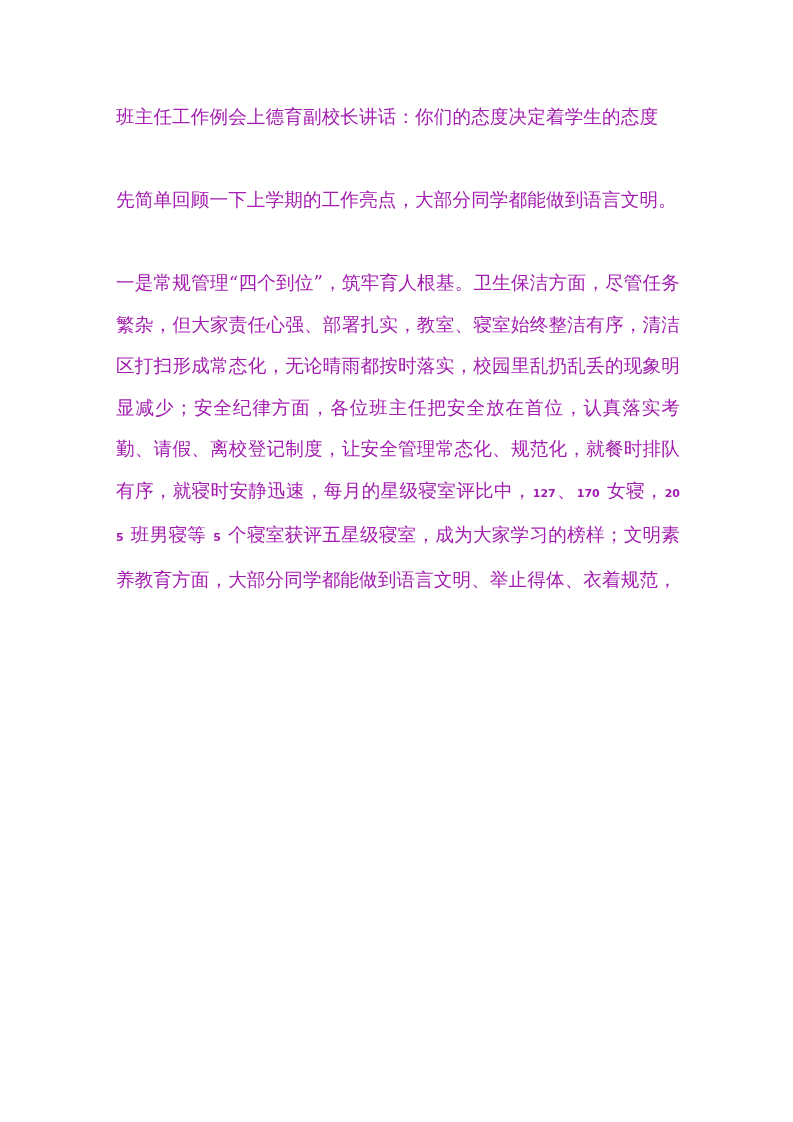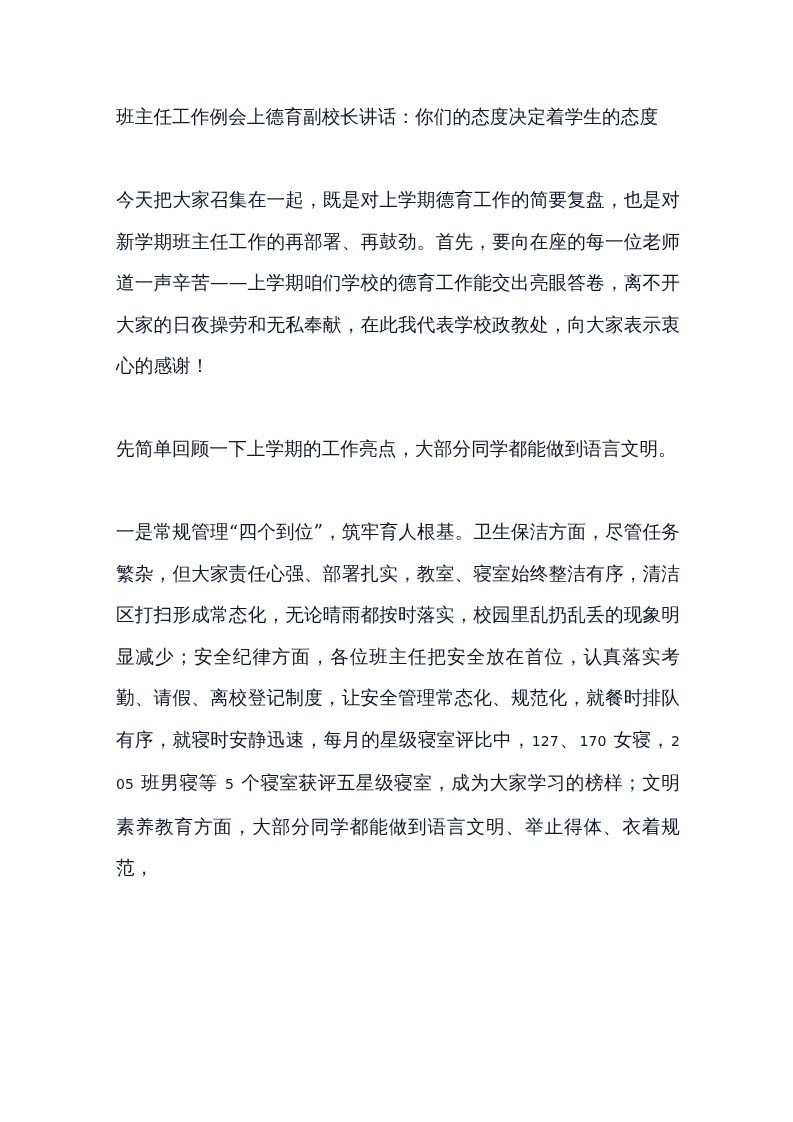--- a/index.html
+++ b/index.html
@@ -22,52 +22,51 @@
     position: absolute;
     left: 116px;
     top: 96px;
     width: 564px;
   }
 
   .para {
     font-family: "DejaVu Serif", "Liberation Serif", serif;
     font-size: 18.6px;
     line-height: 41.5px;
-    color: #0f172a;
+    color: #a21caf;
     margin: 0 0 41.5px 0;
     text-align: justify;
     text-justify: inter-ideograph;
     letter-spacing: 0.1px;
     word-break: break-all;
     -webkit-font-smoothing: antialiased;
   }
 
   .para:last-child {
     margin-bottom: 0;
   }
 
   
   .num {
     font-family: "DejaVu Sans", "Liberation Sans", sans-serif;
-    font-size: 14px;
-    font-weight: 400;
+    font-size: 11px;
+    font-weight: 700;
     letter-spacing: 0;
     padding: 0 1px;
   }
 </style>
 </head>
 <body>
 
 <div class="page">
   <div class="doc-body">
 
     <p class="para">班主任工作例会上德育副校长讲话：你们的态度决定着学生的态度</p>
 
 
 
-    <p class="para">今天把大家召集在一起，既是对上学期德育工作的简要复盘，也是对新学期班主任工作的再部署、再鼓劲。首先，要向在座的每一位老师道一声辛苦——上学期咱们学校的德育工作能交出亮眼答卷，离不开大家的日夜操劳和无私奉献，在此我代表学校政教处，向大家表示衷心的感谢！</p>
 
     <p class="para">先简单回顾一下上学期的工作亮点，大部分同学都能做到语言文明。</p>
 
     <p class="para">一是常规管理“四个到位”，筑牢育人根基。卫生保洁方面，尽管任务繁杂，但大家责任心强、部署扎实，教室、寝室始终整洁有序，清洁区打扫形成常态化，无论晴雨都按时落实，校园里乱扔乱丢的现象明显减少；安全纪律方面，各位班主任把安全放在首位，认真落实考勤、请假、离校登记制度，让安全管理常态化、规范化，就餐时排队有序，就寝时安静迅速，每月的星级寝室评比中，<span class="num">127</span>、<span class="num">170</span> 女寝，<span class="num">205</span> 班男寝等 <span class="num">5</span> 个寝室获评五星级寝室，成为大家学习的榜样；文明素养教育方面，大部分同学都能做到语言文明、举止得体、衣着规范，</p>
 
   </div>
 </div>
 
 </body></html>

